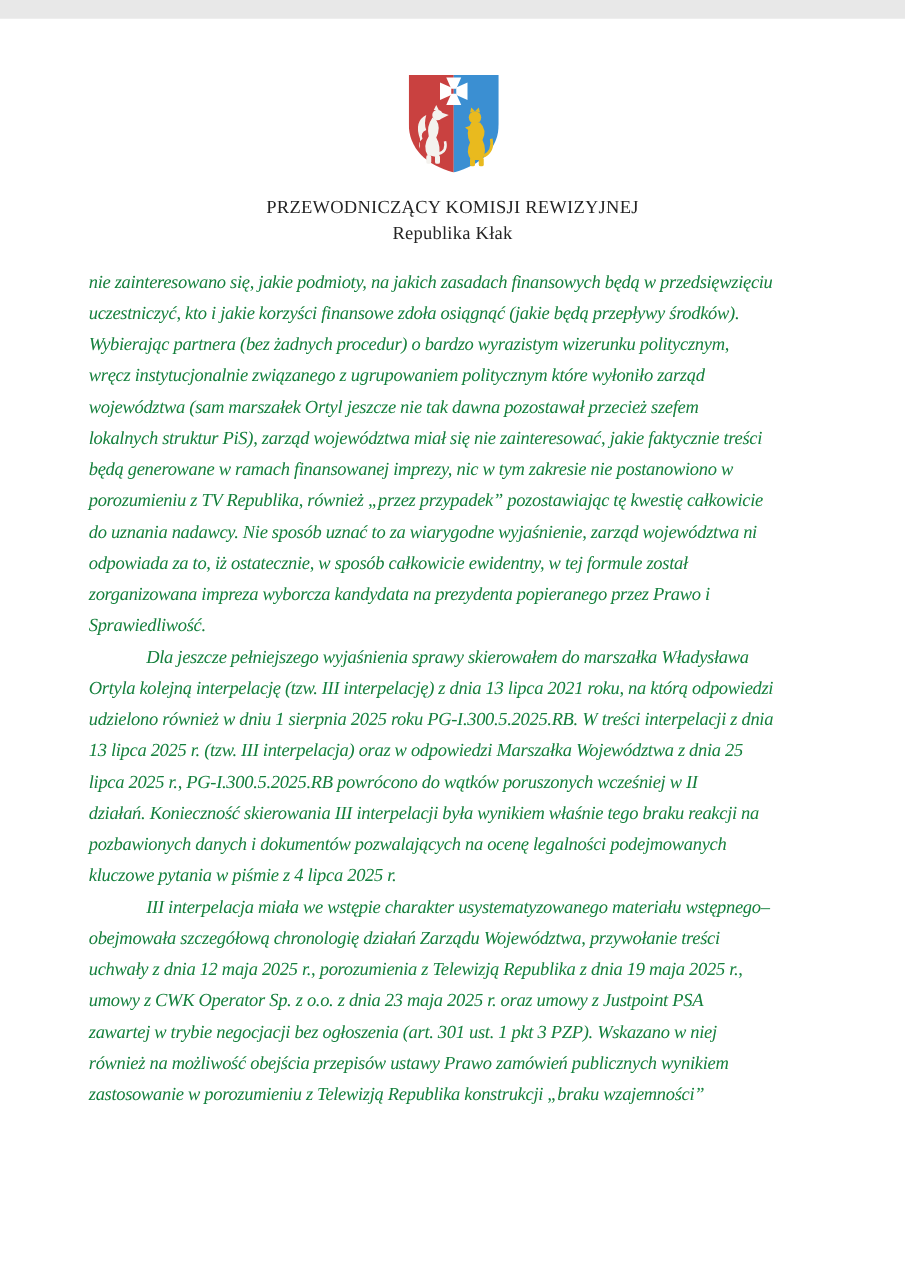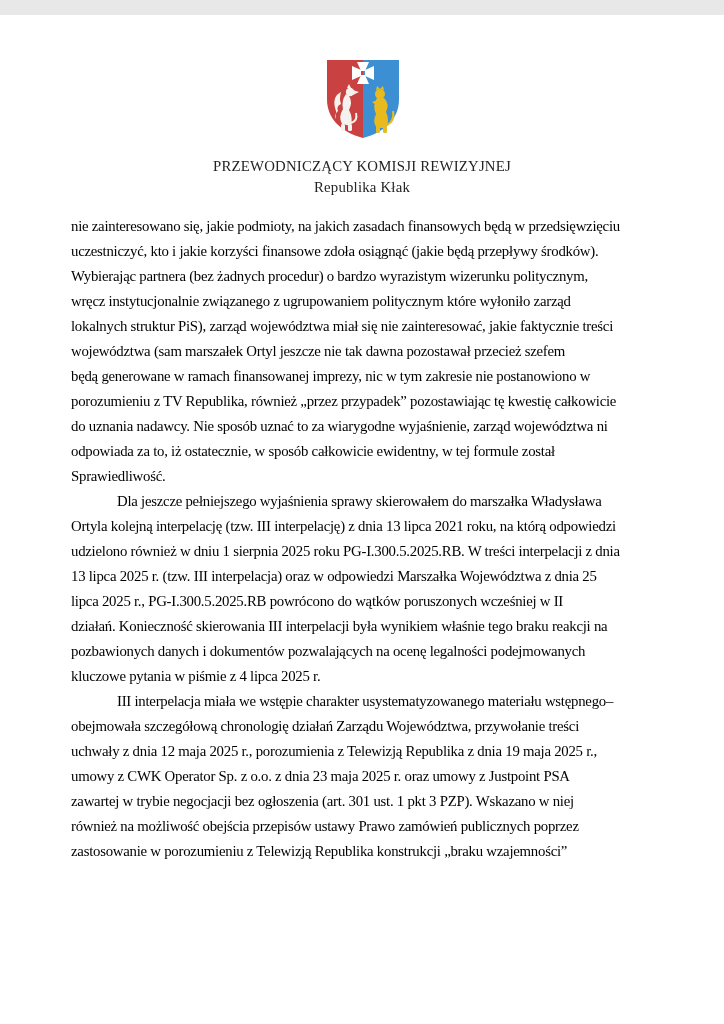--- a/index.html
+++ b/index.html
@@ -32,21 +32,22 @@
     color: #242424;
   }
   .body-text {
     position: absolute;
     top: 199px;
     left: 71px;
     width: 620px;
     font-size: 14.8px;
     line-height: 25px;
     letter-spacing: -0.25px;
-    color: #000000;
+    color: #15803d;
+    font-style: italic;
   }
   .line { white-space: nowrap; }
   .line.indent { padding-left: 46px; }
 </style>
 </head>
 <body>
 
 <div class="page">
 
   <svg class="crest" viewBox="0 0 80 84" xmlns="http://www.w3.org/2000/svg" aria-hidden="true">
@@ -93,37 +94,38 @@
   <div class="letterhead">
     <div>PRZEWODNICZĄCY KOMISJI REWIZYJNEJ</div>
     <div>Republika Kłak</div>
   </div>
 
   <div class="body-text">
       <div class="line">nie zainteresowano się, jakie podmioty, na jakich zasadach finansowych będą w przedsięwzięciu</div>
       <div class="line">uczestniczyć, kto i jakie korzyści finansowe zdoła osiągnąć (jakie będą przepływy środków).</div>
       <div class="line">Wybierając partnera (bez żadnych procedur) o bardzo wyrazistym wizerunku politycznym,</div>
       <div class="line">wręcz instytucjonalnie związanego z ugrupowaniem politycznym które wyłoniło zarząd</div>
+      <div class="line">województwa (sam marszałek Ortyl jeszcze nie tak dawna pozostawał przecież szefem</div>
       <div class="line">lokalnych struktur PiS), zarząd województwa miał się nie zainteresować, jakie faktycznie treści</div>
-      <div class="line">województwa (sam marszałek Ortyl jeszcze nie tak dawna pozostawał przecież szefem</div>
       <div class="line">będą generowane w ramach finansowanej imprezy, nic w tym zakresie nie postanowiono w</div>
       <div class="line">porozumieniu z TV Republika, również „przez przypadek” pozostawiając tę kwestię całkowicie</div>
       <div class="line">do uznania nadawcy. Nie sposób uznać to za wiarygodne wyjaśnienie, zarząd województwa ni</div>
       <div class="line">odpowiada za to, iż ostatecznie, w sposób całkowicie ewidentny, w tej formule został</div>
+      <div class="line">zorganizowana impreza wyborcza kandydata na prezydenta popieranego przez Prawo i</div>
       <div class="line">Sprawiedliwość.</div>
       <div class="line indent">Dla jeszcze pełniejszego wyjaśnienia sprawy skierowałem do marszałka Władysława</div>
       <div class="line">Ortyla kolejną interpelację (tzw. III interpelację) z dnia 13 lipca 2021 roku, na którą odpowiedzi</div>
       <div class="line">udzielono również w dniu 1 sierpnia 2025 roku PG-I.300.5.2025.RB. W treści interpelacji z dnia</div>
       <div class="line">13 lipca 2025 r. (tzw. III interpelacja) oraz w odpowiedzi Marszałka Województwa z dnia 25</div>
       <div class="line">lipca 2025 r., PG-I.300.5.2025.RB powrócono do wątków poruszonych wcześniej w II</div>
       <div class="line">działań. Konieczność skierowania III interpelacji była wynikiem właśnie tego braku reakcji na</div>
       <div class="line">pozbawionych danych i dokumentów pozwalających na ocenę legalności podejmowanych</div>
       <div class="line">kluczowe pytania w piśmie z 4 lipca 2025 r.</div>
       <div class="line indent">III interpelacja miała we wstępie charakter usystematyzowanego materiału wstępnego–</div>
       <div class="line">obejmowała szczegółową chronologię działań Zarządu Województwa, przywołanie treści</div>
       <div class="line">uchwały z dnia 12 maja 2025 r., porozumienia z Telewizją Republika z dnia 19 maja 2025 r.,</div>
       <div class="line">umowy z CWK Operator Sp. z o.o. z dnia 23 maja 2025 r. oraz umowy z Justpoint PSA</div>
       <div class="line">zawartej w trybie negocjacji bez ogłoszenia (art. 301 ust. 1 pkt 3 PZP). Wskazano w niej</div>
-      <div class="line">również na możliwość obejścia przepisów ustawy Prawo zamówień publicznych poprzez</div>
+      <div class="line">również na możliwość obejścia przepisów ustawy Prawo zamówień publicznych wynikiem</div>
       <div class="line">zastosowanie w porozumieniu z Telewizją Republika konstrukcji „braku wzajemności”</div>
     </div>
 
 </div>
 
 </body></html>

